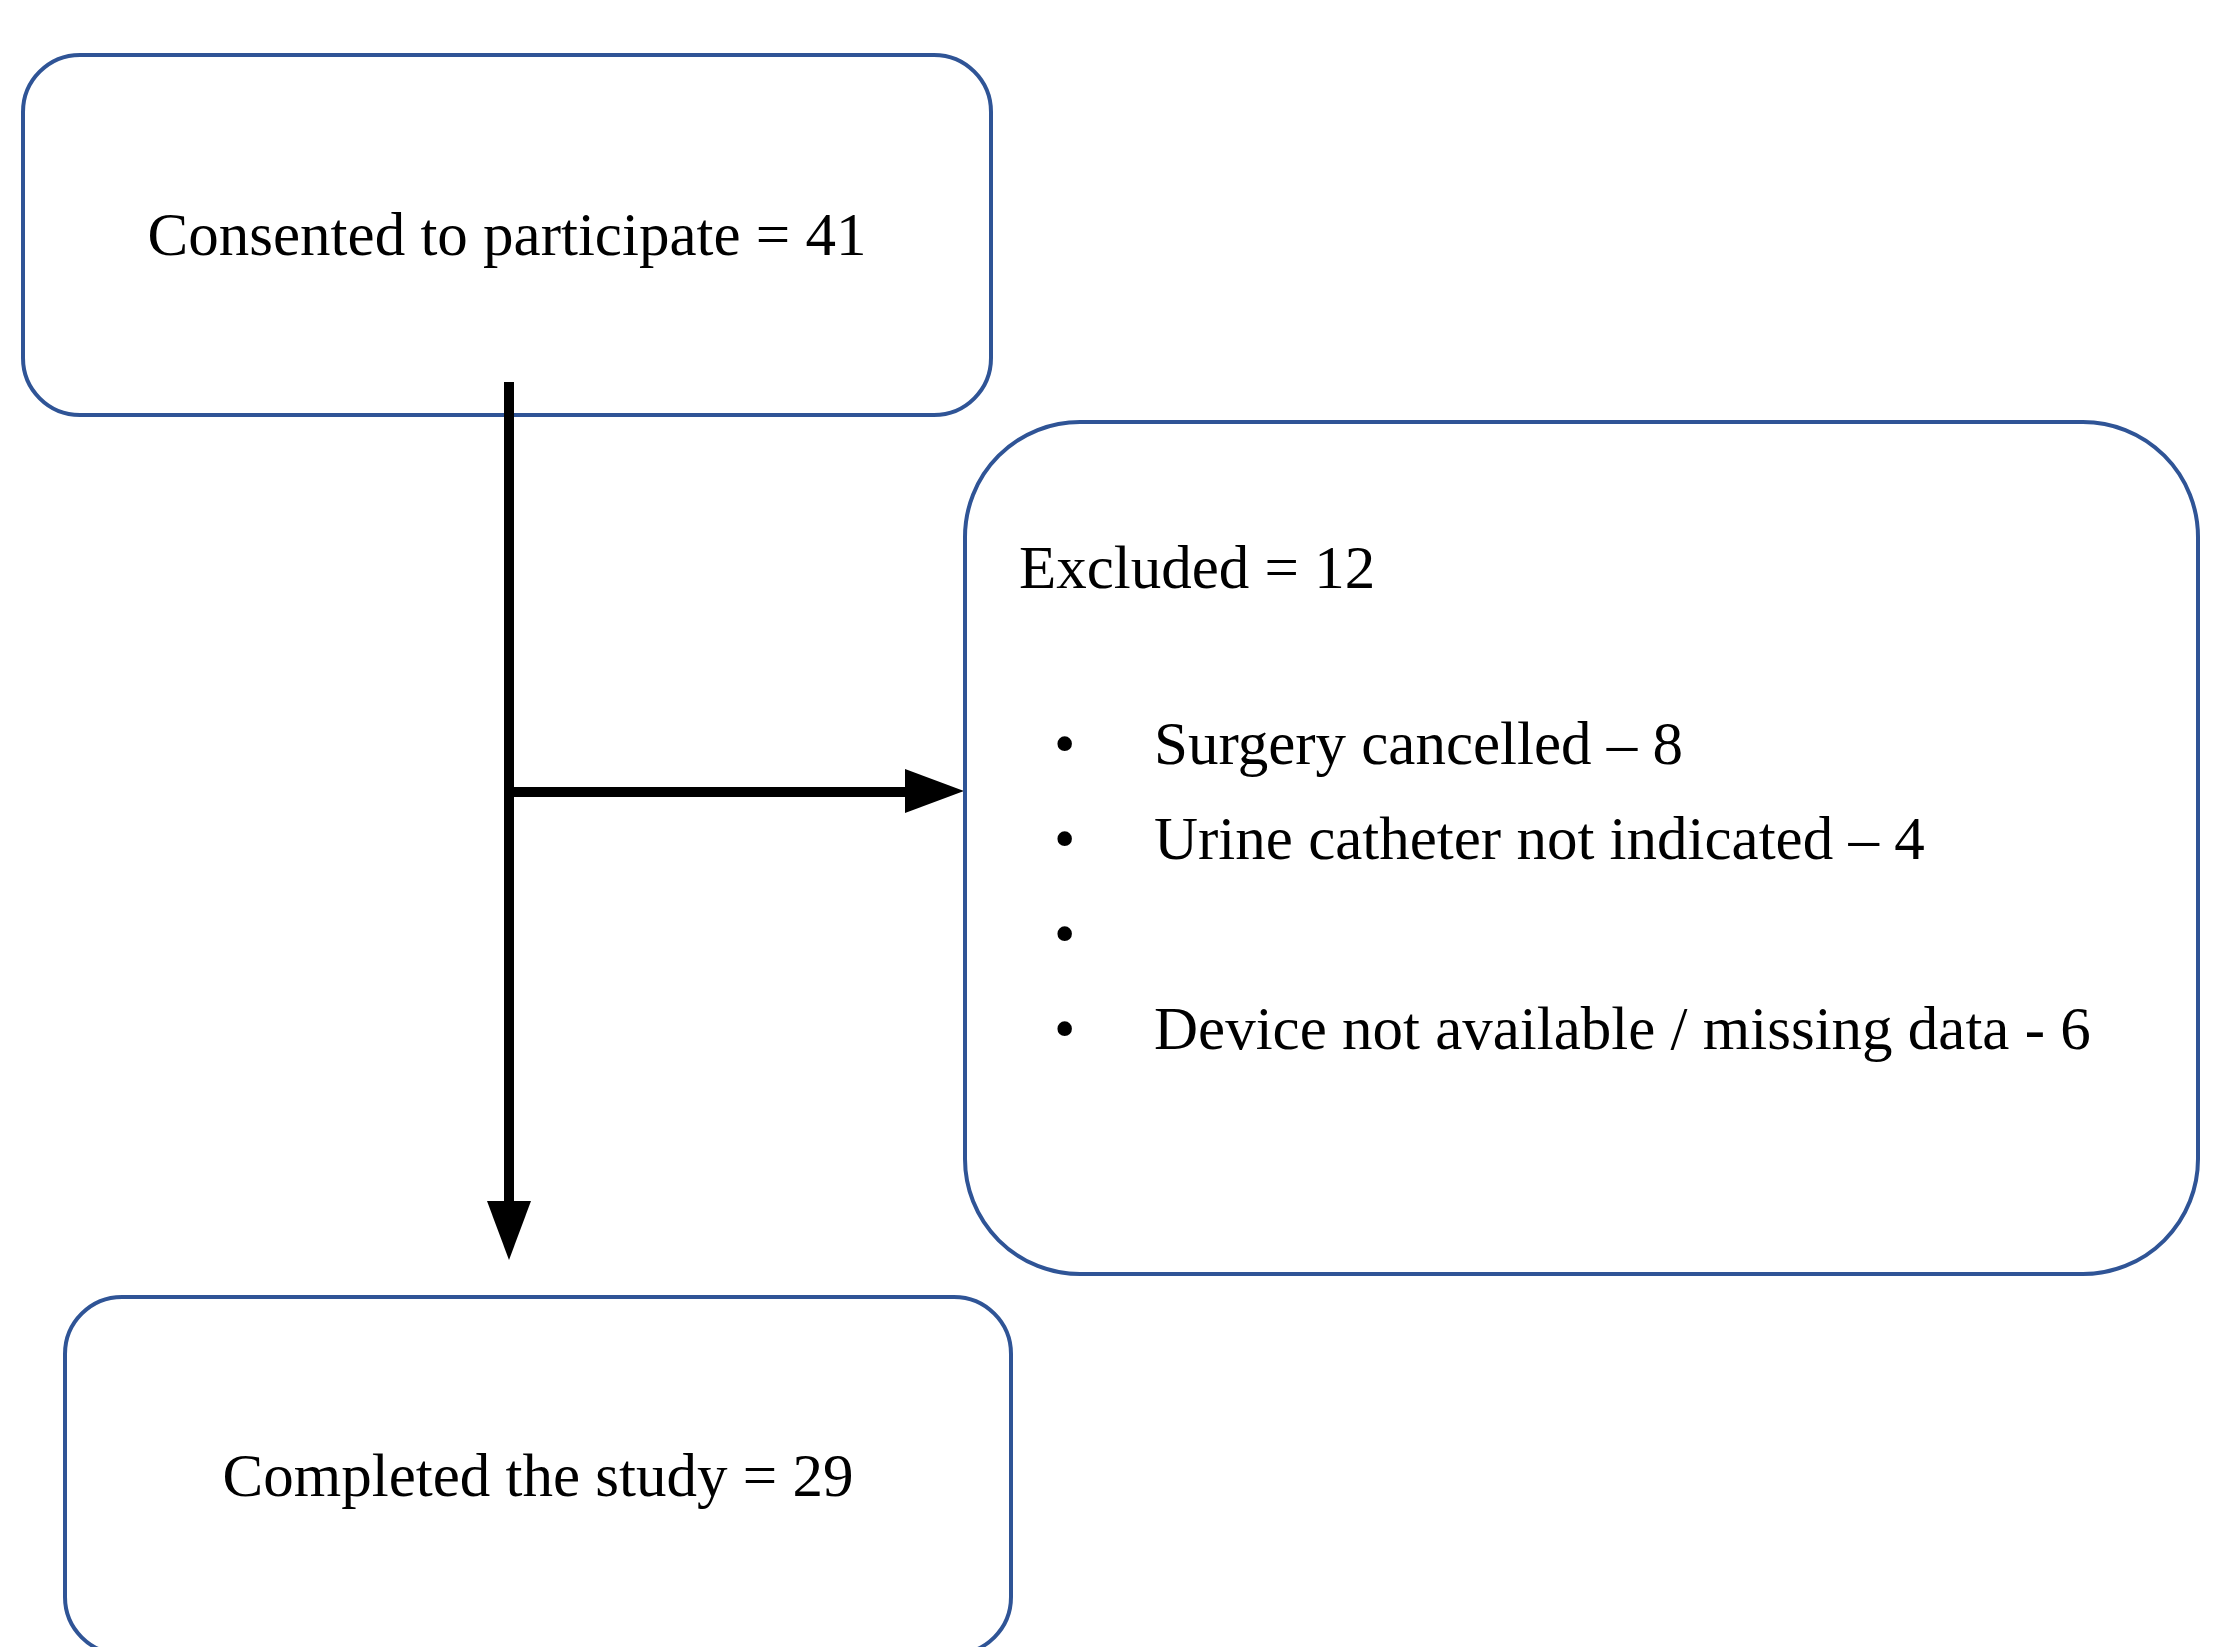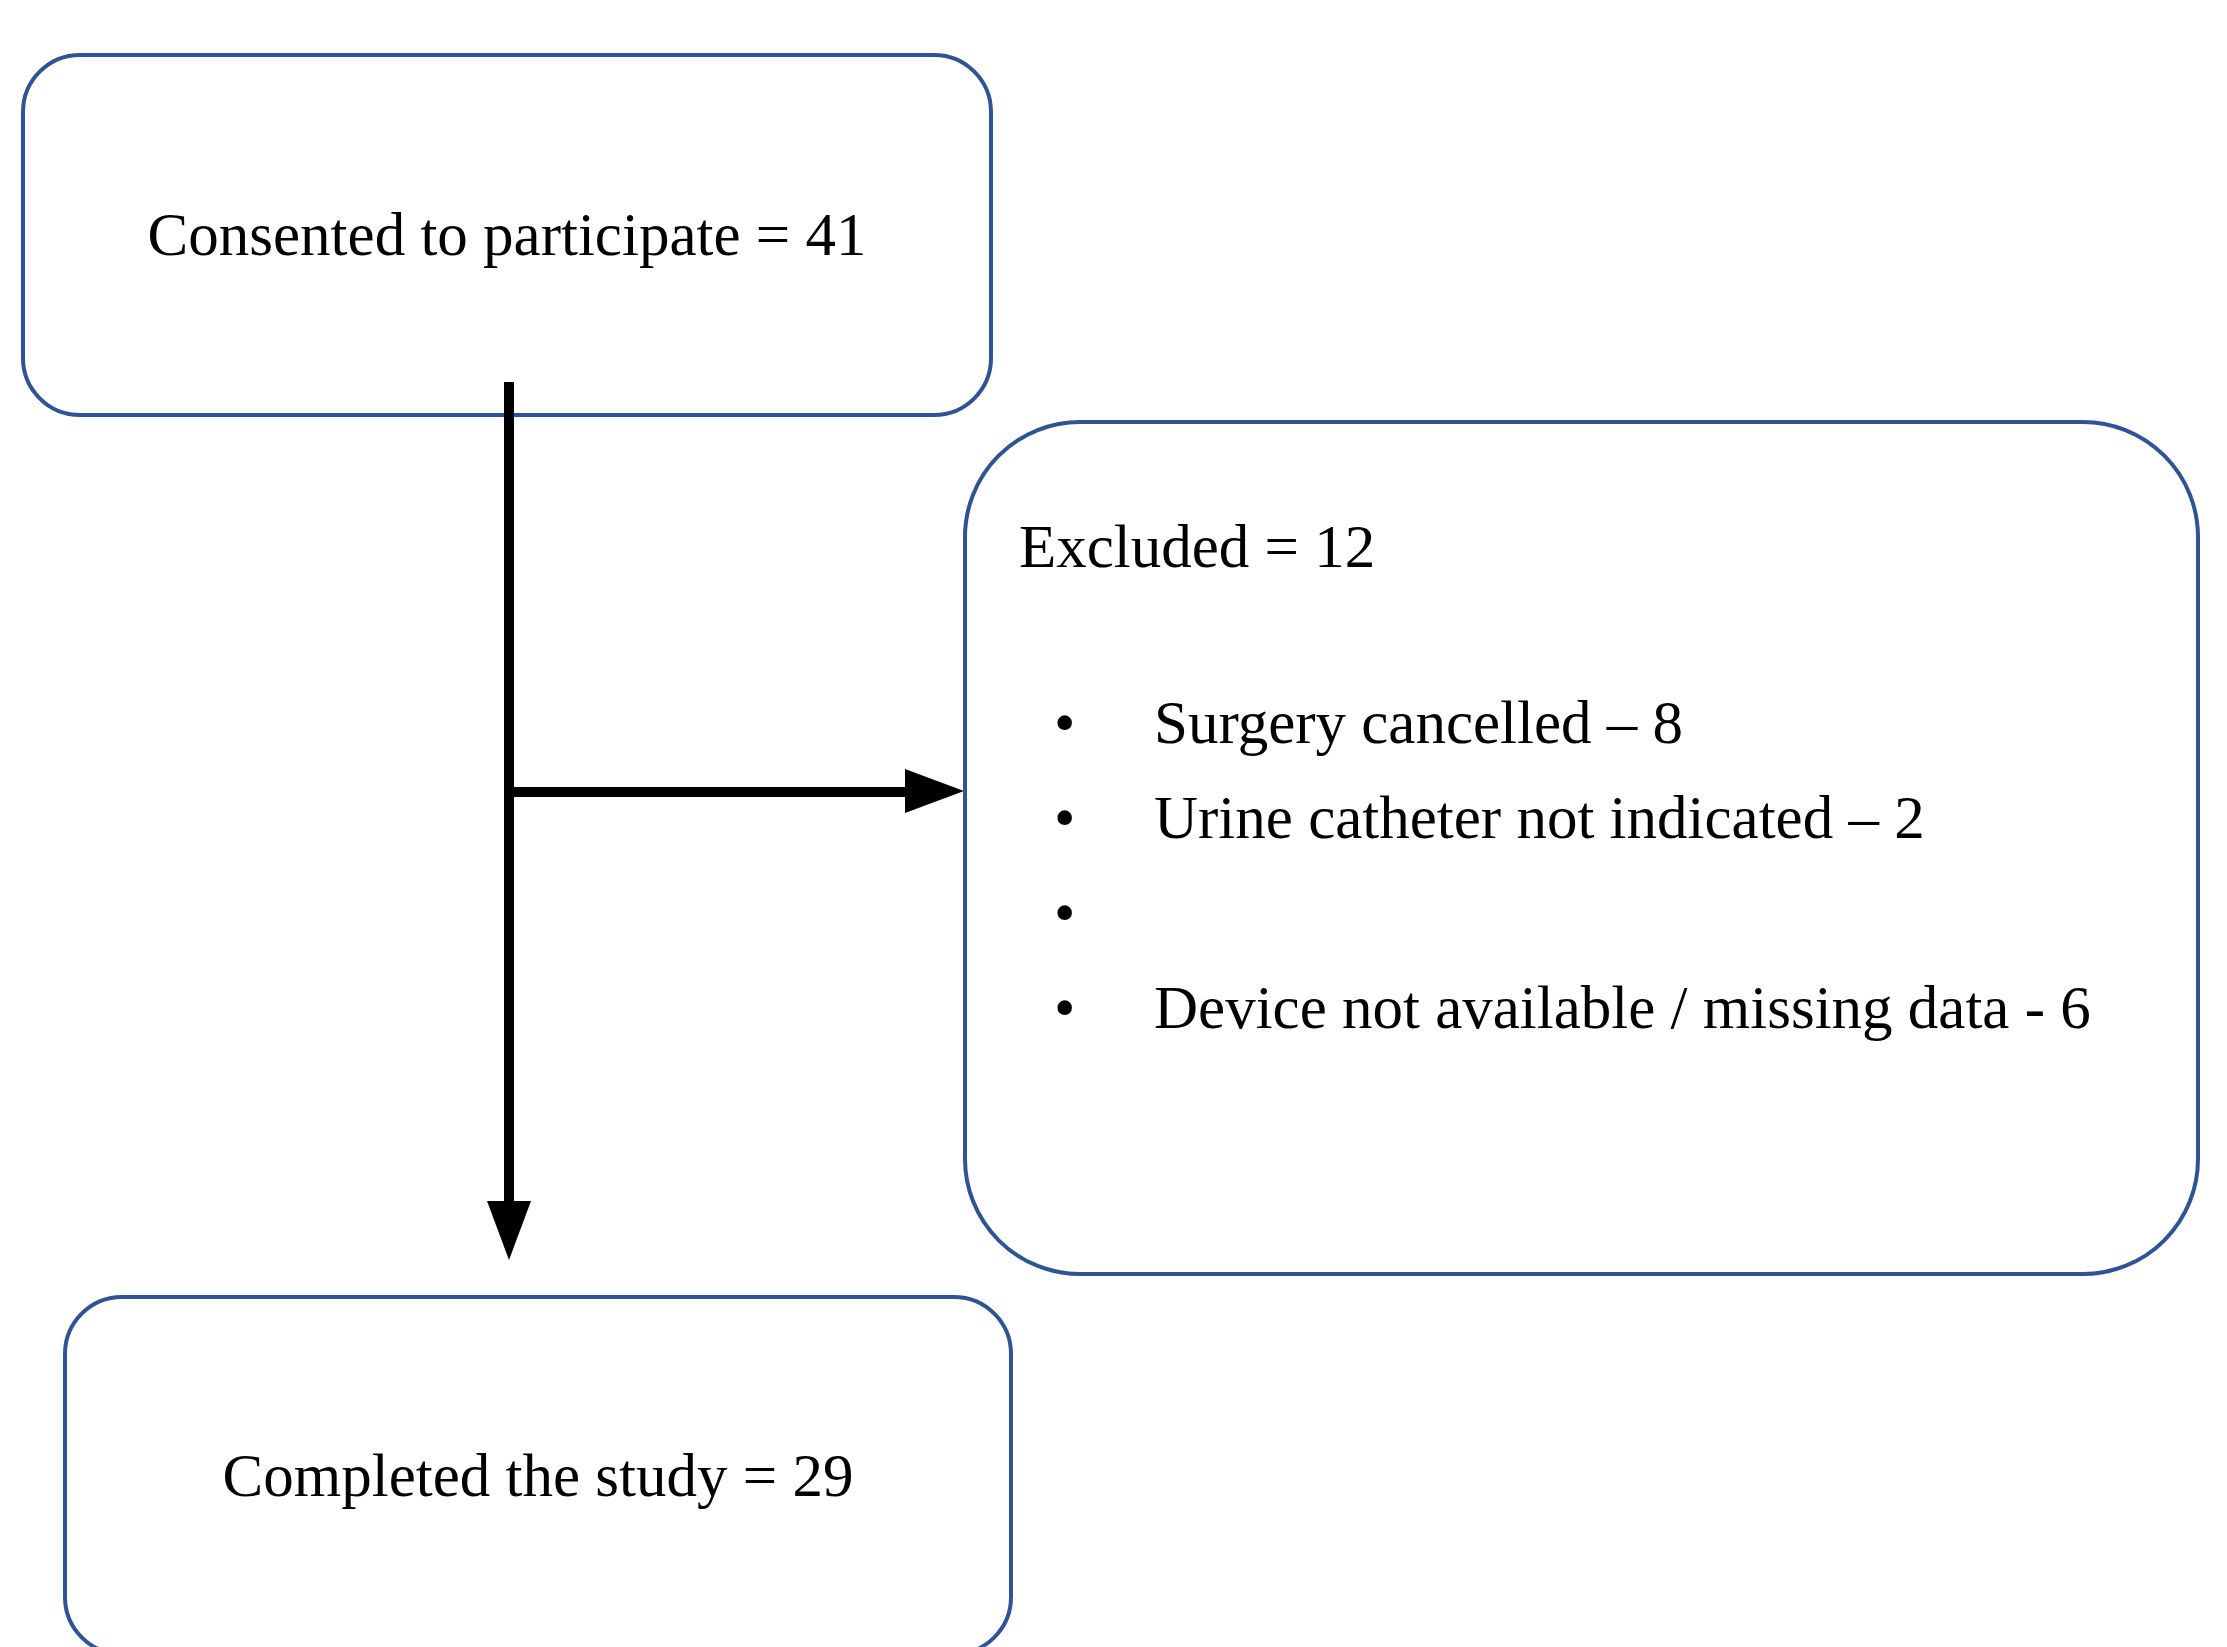--- a/index.html
+++ b/index.html
@@ -31,21 +31,21 @@
   }
   .box-completed{
     left:63px; top:1259px; width:950px; height:361px;
     border-radius:59px;
     display:flex; align-items:center; justify-content:center;
     font-size:61px;
   }
   .box-excluded{
     left:963px; top:384px; width:1237px; height:856px;
     border-radius:117px;
-    padding:75px 48px 0 52px;
+    padding:96px 48px 0 52px;
     font-size:61px;
   }
   .ex-title{
     line-height:95px;
   }
   .ex-list{
     list-style:none;
     margin:81px 0 0 0;
     padding:0;
   }
@@ -97,21 +97,21 @@
 
   <div class="box box-excluded">
     <div class="ex-title">Excluded = 12</div>
     <ul class="ex-list">
       <li>
         <span class="marker">•</span>
         <span class="txt">Surgery cancelled – 8</span>
       </li>
       <li>
         <span class="marker">•</span>
-        <span class="txt">Urine catheter not indicated – 2</span>
+        <span class="txt">Urine catheter not indicated – 4</span>
       </li>
       <li>
         <span class="marker">•</span>
       </li>
       <li>
         <span class="marker">•</span>
         <span class="txt">Device not available / missing data - 6</span>
       </li>
     </ul>
   </div>

